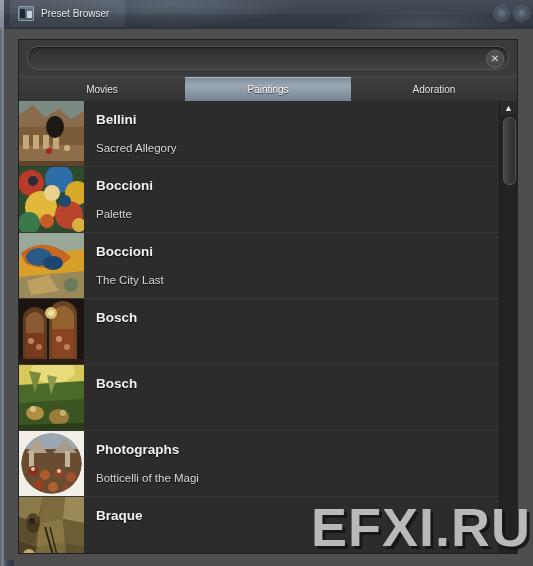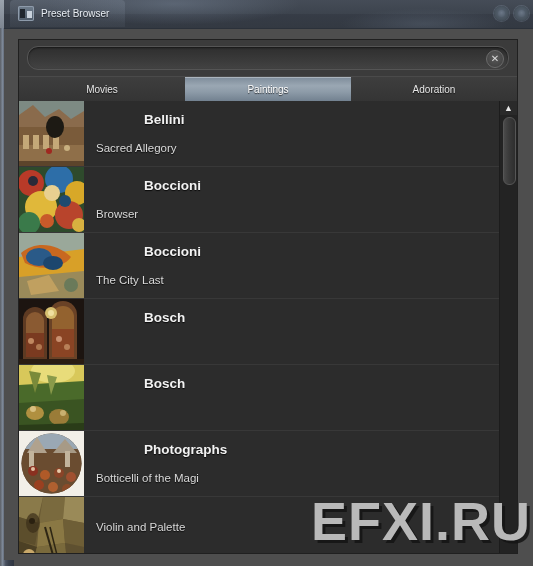--- a/index.html
+++ b/index.html
@@ -179,21 +179,20 @@
   .rowtext {
     flex: 1 1 auto;
     padding: 11px 0 0 12px;
     min-width: 0;
   }
   .artist {
     font-size: 13.5px; font-weight: bold; color: #f2f2f2;
     text-shadow: 0 1px 1px rgba(0,0,0,0.8);
     line-height: 1.25;
     white-space: nowrap;
-    margin-left: 48px;
   }
   .work {
     font-size: 11.5px; color: #d9d9d9;
     text-shadow: 0 1px 1px rgba(0,0,0,0.8);
     margin-top: 13px;
     white-space: nowrap;
   }
 
   
   .scrollbar {
@@ -212,21 +211,21 @@
   }
   .sb-thumb {
     position: absolute; left: 3px; top: 2px; width: 11px; height: 66px;
     border-radius: 6px;
     background: linear-gradient(to right, #4a4a4a 0%, #3a3a3a 45%, #2e2e2e 100%);
     border: 1px solid #565656;
   }
 
   
   .watermark {
-    position: absolute; right: 2px; bottom: 18px;
+    position: absolute; right: 2px; bottom: 12px;
     font-size: 54px; font-weight: bold; letter-spacing: 1px;
     font-family: "Liberation Sans", sans-serif;
     color: #b9b9b9;
     text-shadow: 3px 3px 0 rgba(20,20,20,0.85);
     pointer-events: none;
     line-height: 1;
   }
 </style>
 </head>
 <body>
@@ -305,21 +304,21 @@
                   <circle cx="10" cy="56" r="11" fill="#3a7a4a"></circle>
                   <circle cx="33" cy="26" r="8" fill="#e8d090"></circle>
                   <circle cx="14" cy="14" r="5" fill="#2a2a38"></circle>
                   <circle cx="46" cy="34" r="6" fill="#1e4a70"></circle>
                   <circle cx="28" cy="54" r="7" fill="#c85a2a"></circle>
                   <circle cx="60" cy="58" r="7" fill="#d8b040"></circle>
                 </svg>
               </div>
               <div class="rowtext">
                 <div class="artist">Boccioni</div>
-                <div class="work">Browser</div>
+                <div class="work">Palette</div>
               </div>
             </div>
 
             <div class="row">
               <div class="thumb">
                 <svg viewBox="0 0 65 65" preserveAspectRatio="none">
                   <rect width="65" height="65" fill="#8c9a86"></rect>
                   <path d="M0 0 L65 0 L65 22 L0 30Z" fill="#9aa89a"></path>
                   <path d="M0 24 L65 16 L65 44 L0 48Z" fill="#d8a028"></path>
                   <path d="M2 20 C18 6 40 12 52 24 C44 36 20 38 6 30Z" fill="#c86820"></path>
@@ -430,21 +429,21 @@
                   <path d="M46 46 L65 50 L65 65 L48 65Z" fill="#5e5030"></path>
                   <ellipse cx="14" cy="26" rx="7" ry="10" fill="#3a2e18" opacity="0.7"></ellipse>
                   <circle cx="13" cy="24" r="3" fill="#2a2010"></circle>
                   <path d="M26 30 L34 58" stroke="#2e2614" stroke-width="2" fill="none"></path>
                   <path d="M31 30 L38 58" stroke="#2e2614" stroke-width="1.5" fill="none"></path>
                   <circle cx="10" cy="58" r="6" fill="#c8a86a"></circle>
                   <rect y="62" width="65" height="3" fill="#8aa0a8"></rect>
                 </svg>
               </div>
               <div class="rowtext">
-                <div class="work">Violin and Palette</div>
+                <div class="artist">Braque</div>
               </div>
             </div>
 
           </div>
         </div>
 
         <div class="scrollbar">
           <div class="sb-up">▲</div>
           <div class="sb-track">
             <div class="sb-thumb"></div>

